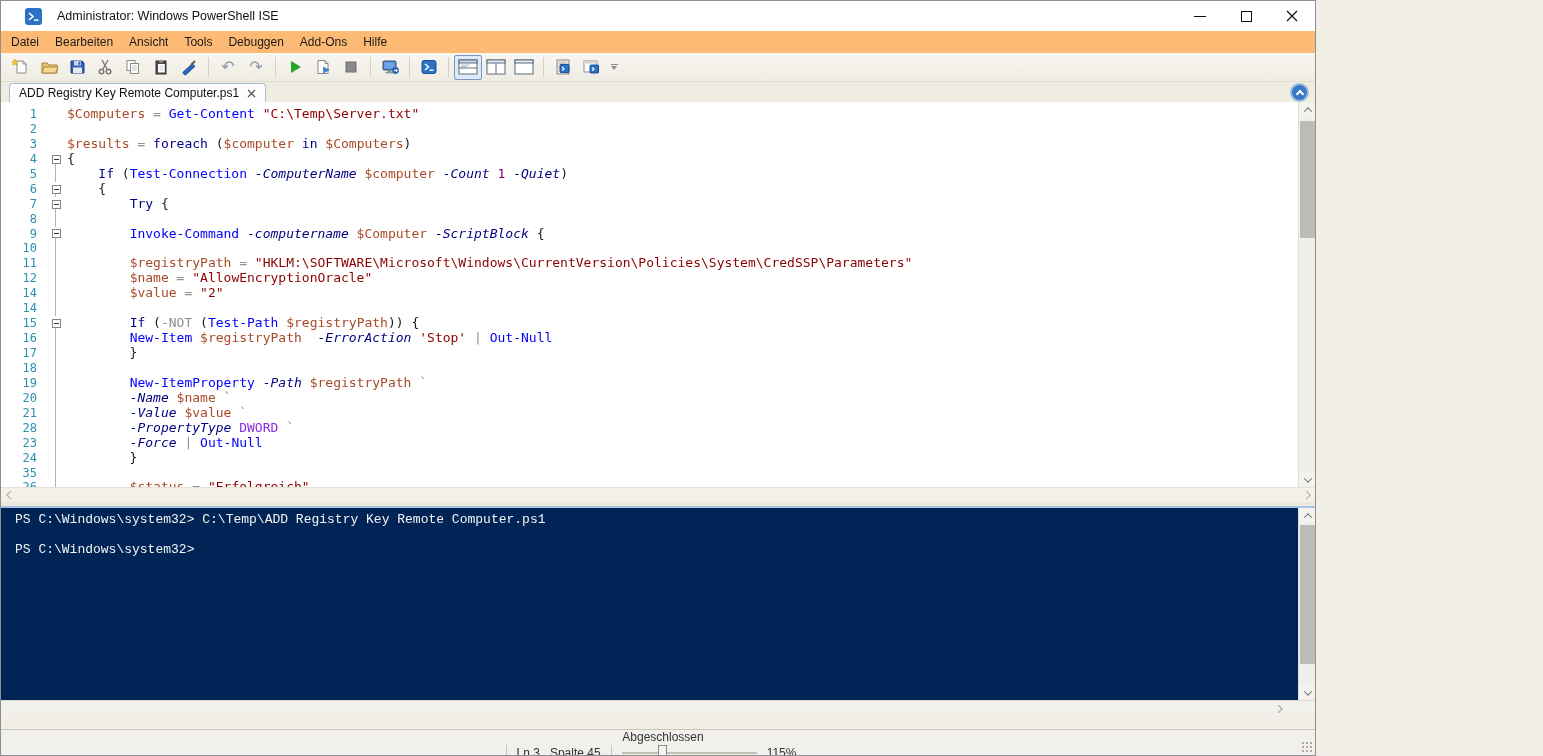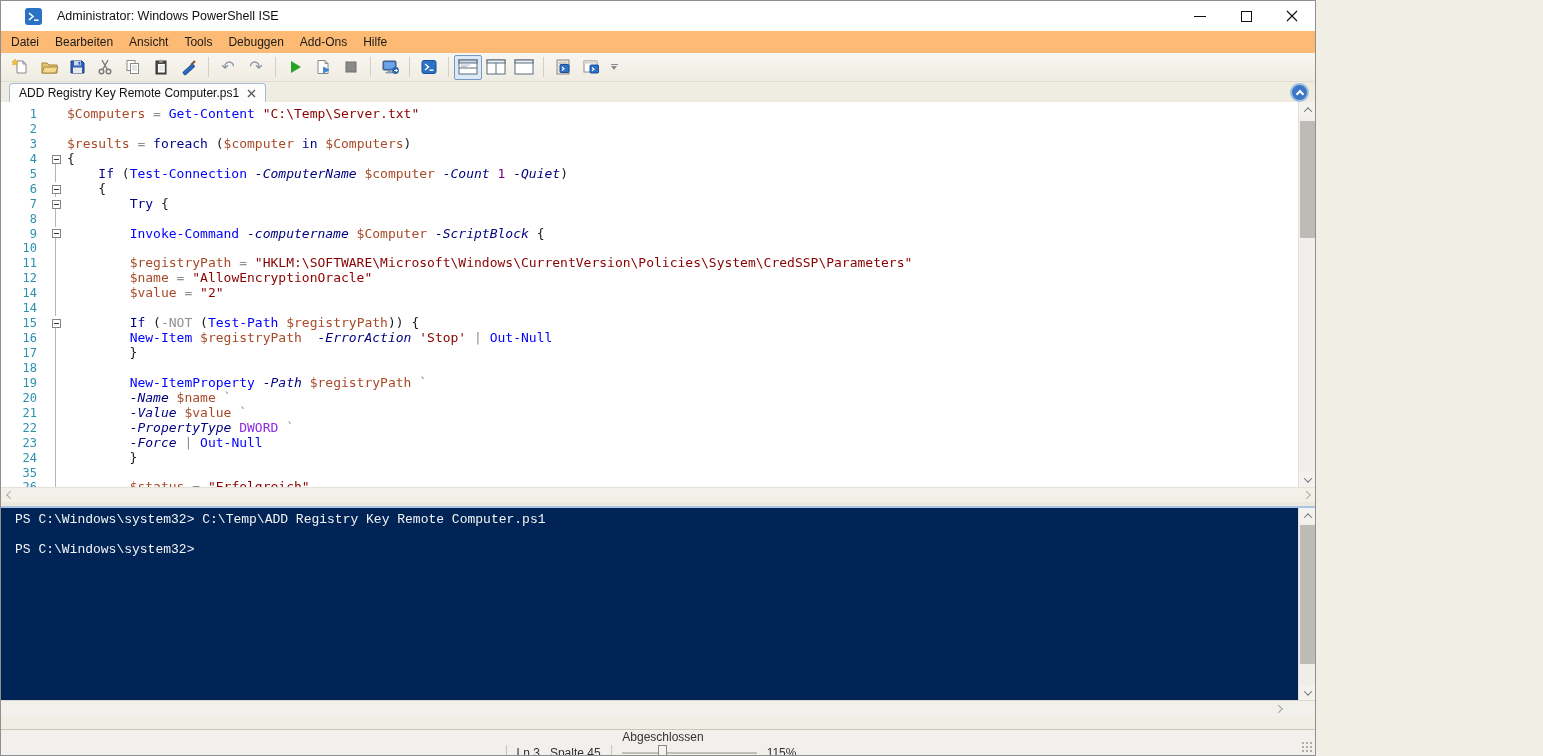--- a/index.html
+++ b/index.html
@@ -294,21 +294,21 @@
         <div class="cl"><span class="ln">12</span><span class="fold"><span class="fline"></span></span><span class="codeln"><span class="tk-p">        </span><span class="tk-v">$name</span><span class="tk-p"> </span><span class="tk-o">=</span><span class="tk-p"> </span><span class="tk-s">"AllowEncryptionOracle"</span></span></div>
         <div class="cl"><span class="ln">14</span><span class="fold"><span class="fline"></span></span><span class="codeln"><span class="tk-p">        </span><span class="tk-v">$value</span><span class="tk-p"> </span><span class="tk-o">=</span><span class="tk-p"> </span><span class="tk-s">"2"</span></span></div>
         <div class="cl"><span class="ln">14</span><span class="fold"><span class="fline"></span></span><span class="codeln"></span></div>
         <div class="cl"><span class="ln">15</span><span class="fold"><span class="fline" style="top: 50%;"></span><span class="fbox"></span></span><span class="codeln"><span class="tk-p">        </span><span class="tk-k">If</span><span class="tk-p"> (</span><span class="tk-o">-NOT</span><span class="tk-p"> (</span><span class="tk-c">Test-Path</span><span class="tk-p"> </span><span class="tk-v">$registryPath</span><span class="tk-p">)) {</span></span></div>
         <div class="cl"><span class="ln">16</span><span class="fold"><span class="fline"></span></span><span class="codeln"><span class="tk-p">        </span><span class="tk-c">New-Item</span><span class="tk-p"> </span><span class="tk-v">$registryPath</span><span class="tk-p">  </span><span class="tk-m">-ErrorAction</span><span class="tk-p"> </span><span class="tk-s">'Stop'</span><span class="tk-p"> </span><span class="tk-o">|</span><span class="tk-p"> </span><span class="tk-c">Out-Null</span></span></div>
         <div class="cl"><span class="ln">17</span><span class="fold"><span class="fline"></span></span><span class="codeln"><span class="tk-p">        }</span></span></div>
         <div class="cl"><span class="ln">18</span><span class="fold"><span class="fline"></span></span><span class="codeln"></span></div>
         <div class="cl"><span class="ln">19</span><span class="fold"><span class="fline"></span></span><span class="codeln"><span class="tk-p">        </span><span class="tk-c">New-ItemProperty</span><span class="tk-p"> </span><span class="tk-m">-Path</span><span class="tk-p"> </span><span class="tk-v">$registryPath</span><span class="tk-p"> </span><span class="tk-o">`</span></span></div>
         <div class="cl"><span class="ln">20</span><span class="fold"><span class="fline"></span></span><span class="codeln"><span class="tk-p">        </span><span class="tk-m">-Name</span><span class="tk-p"> </span><span class="tk-v">$name</span><span class="tk-p"> </span><span class="tk-o">`</span></span></div>
         <div class="cl"><span class="ln">21</span><span class="fold"><span class="fline"></span></span><span class="codeln"><span class="tk-p">        </span><span class="tk-m">-Value</span><span class="tk-p"> </span><span class="tk-v">$value</span><span class="tk-p"> </span><span class="tk-o">`</span></span></div>
-        <div class="cl"><span class="ln">22</span><span class="fold"><span class="fline"></span></span><span class="codeln"><span class="tk-p">        </span><span class="tk-m">-PropertyType</span><span class="tk-p"> </span><span class="tk-a">DWORD</span><span class="tk-p"> </span><span class="tk-o">`</span></span></div>
+        <div class="cl"><span class="ln">28</span><span class="fold"><span class="fline"></span></span><span class="codeln"><span class="tk-p">        </span><span class="tk-m">-PropertyType</span><span class="tk-p"> </span><span class="tk-a">DWORD</span><span class="tk-p"> </span><span class="tk-o">`</span></span></div>
         <div class="cl"><span class="ln">23</span><span class="fold"><span class="fline"></span></span><span class="codeln"><span class="tk-p">        </span><span class="tk-m">-Force</span><span class="tk-p"> </span><span class="tk-o">|</span><span class="tk-p"> </span><span class="tk-c">Out-Null</span></span></div>
         <div class="cl"><span class="ln">24</span><span class="fold"><span class="fline"></span></span><span class="codeln"><span class="tk-p">        }</span></span></div>
         <div class="cl"><span class="ln">35</span><span class="fold"><span class="fline"></span></span><span class="codeln"></span></div>
         <div class="cl"><span class="ln">26</span><span class="fold"><span class="fline"></span></span><span class="codeln"><span class="tk-p">        </span><span class="tk-v">$status</span><span class="tk-p"> </span><span class="tk-o">=</span><span class="tk-p"> </span><span class="tk-s">"Erfolgreich"</span></span></div>
       </div>
   </div>
 
   <div class="vscroll ed-vscroll">
     <div class="sb-arrow up" style="top:0">
         <span class="sb-chev"></span>

